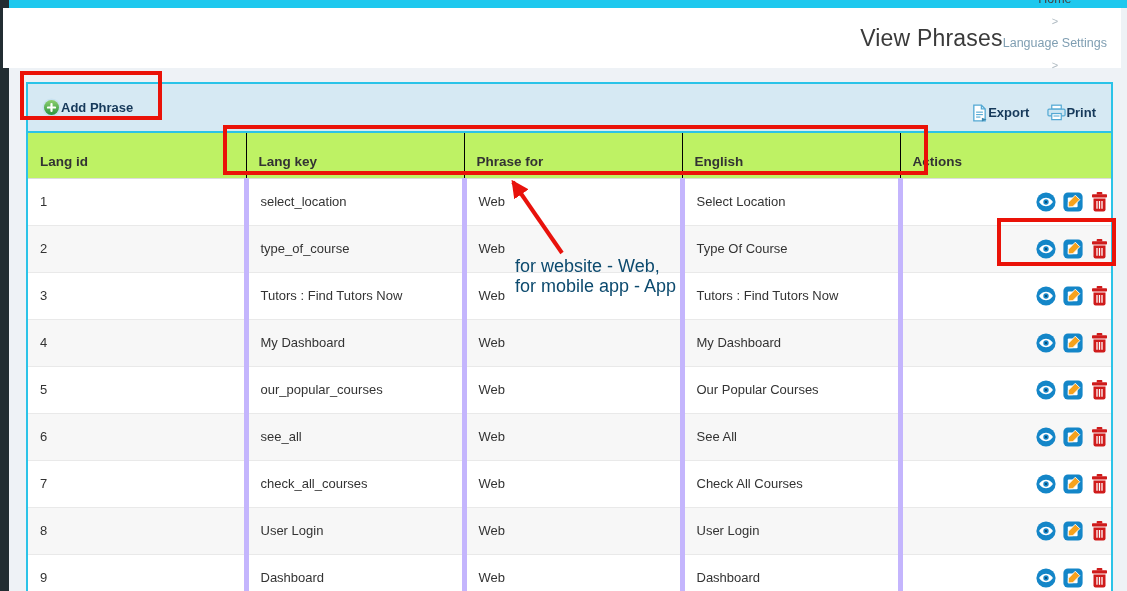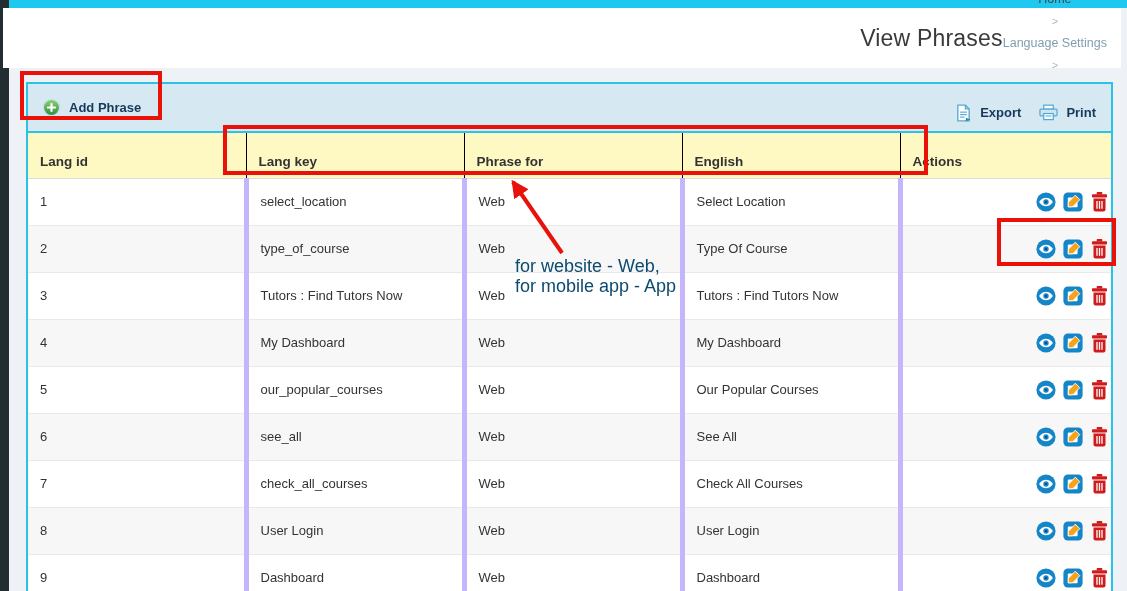--- a/index.html
+++ b/index.html
@@ -24,29 +24,29 @@
 
   .panel {
     position:absolute; left:26px; top:82px; width:1087px; background:#fff;
     border-left:2px solid #2ac3e8; border-right:2px solid #2ac3e8; border-top:2px solid #2ac3e8;
   }
   .toolbar {
     height:47px; background:#d6e9f3; display:flex; align-items:center; justify-content:space-between;
     padding:0 15px 0 14px;
   }
   .tool-btn {
-    display:flex; align-items:center; gap:8px; cursor:pointer;
+    display:flex; align-items:center; cursor:pointer;
     font-size:13px; font-weight:700; color:#16395a;text-align:right;
   }
   .tool-right { display:flex; align-items:center; gap:18px;margin-top:10px; }
   .tool-btn svg { display:block; }
 
   table.phrases { width:100%; border-collapse:collapse; table-layout:fixed; border-top:2px solid #2ac3e8; }
   table.phrases th {
-    height:46px; background:#fef9c3; text-align:left; padding:12px 0 0 12px;
+    height:46px; background:#bef264; text-align:left; padding:12px 0 0 12px;
     font-size:13.5px; font-weight:700; color:#333; border-bottom:1px solid #dcdcdc;
   }
   table.phrases th + th { border-left:1px solid #000000; }
   table.phrases td {
     height:47px; font-size:13px; color:#333; padding:0 0 0 12px; background:transparent;
   }
   table.phrases td + td { border-left:5px solid #c4b5fd; }
   table.phrases tbody tr + tr td { border-top:1px solid #e9e9e9; }
   table.phrases tbody tr:nth-of-type(even) { background:#f7f7f7; }
   th.col-actions, td.cell-actions { text-align:right; padding-right:14px; }

